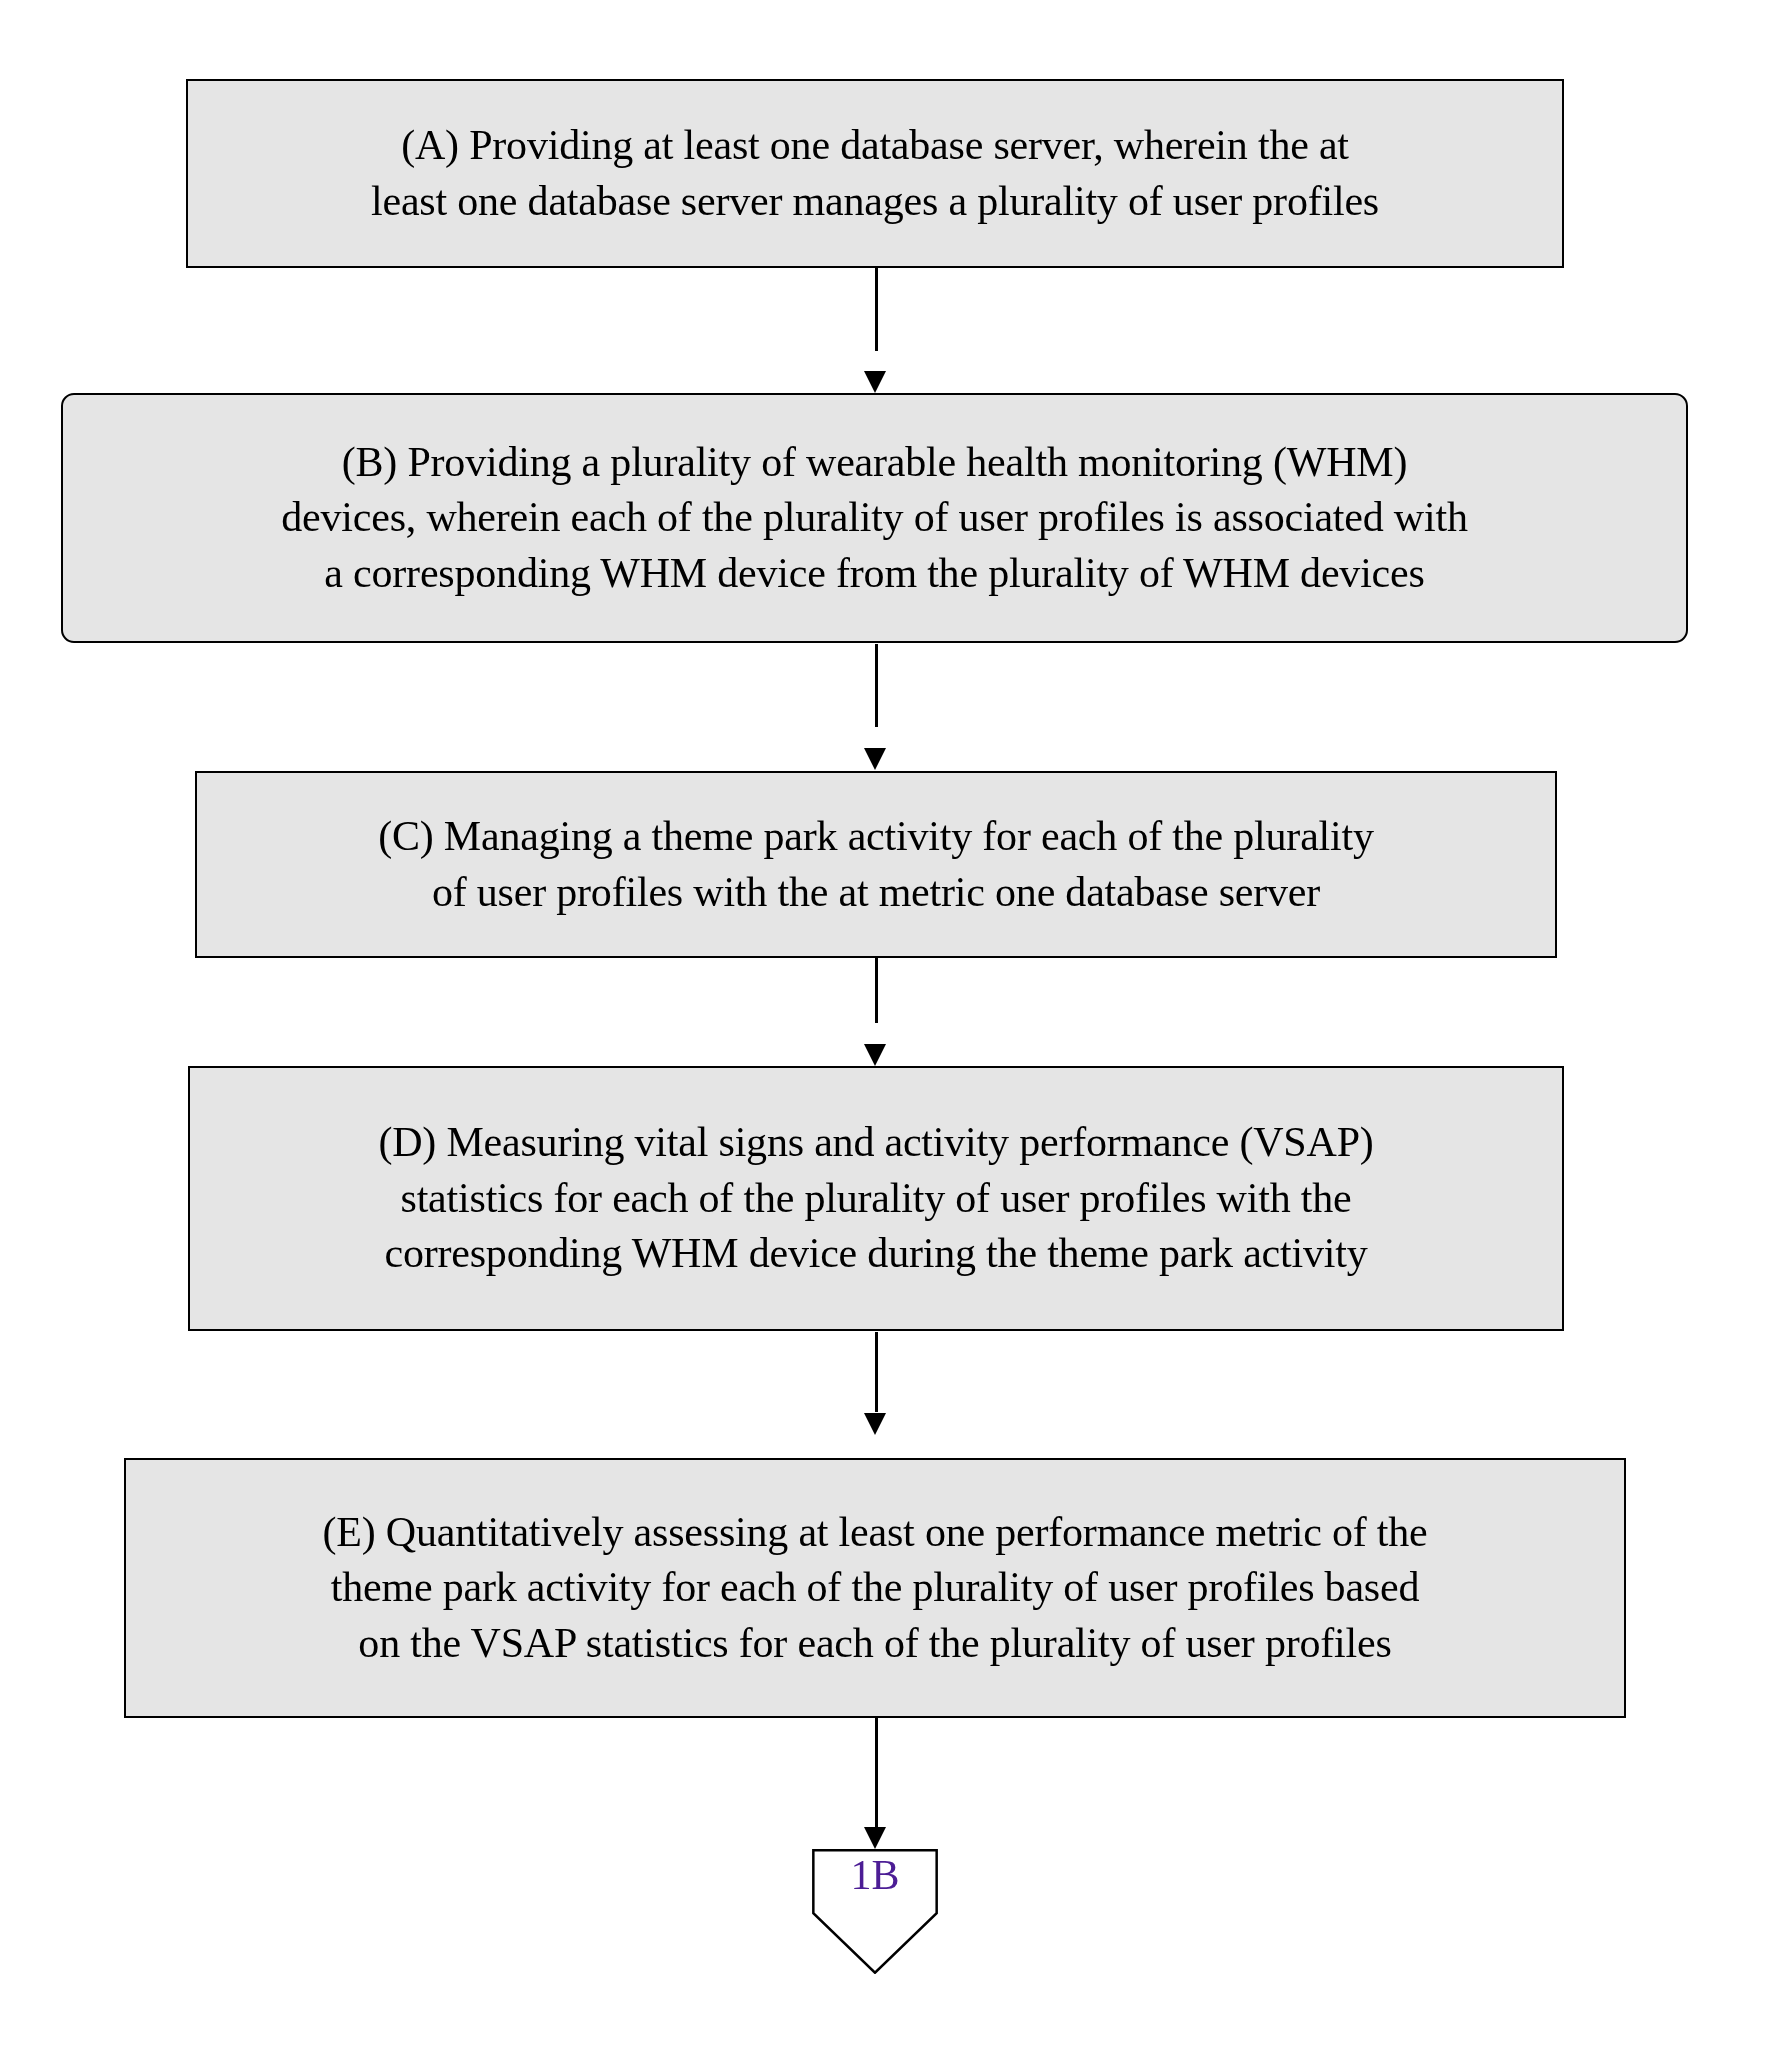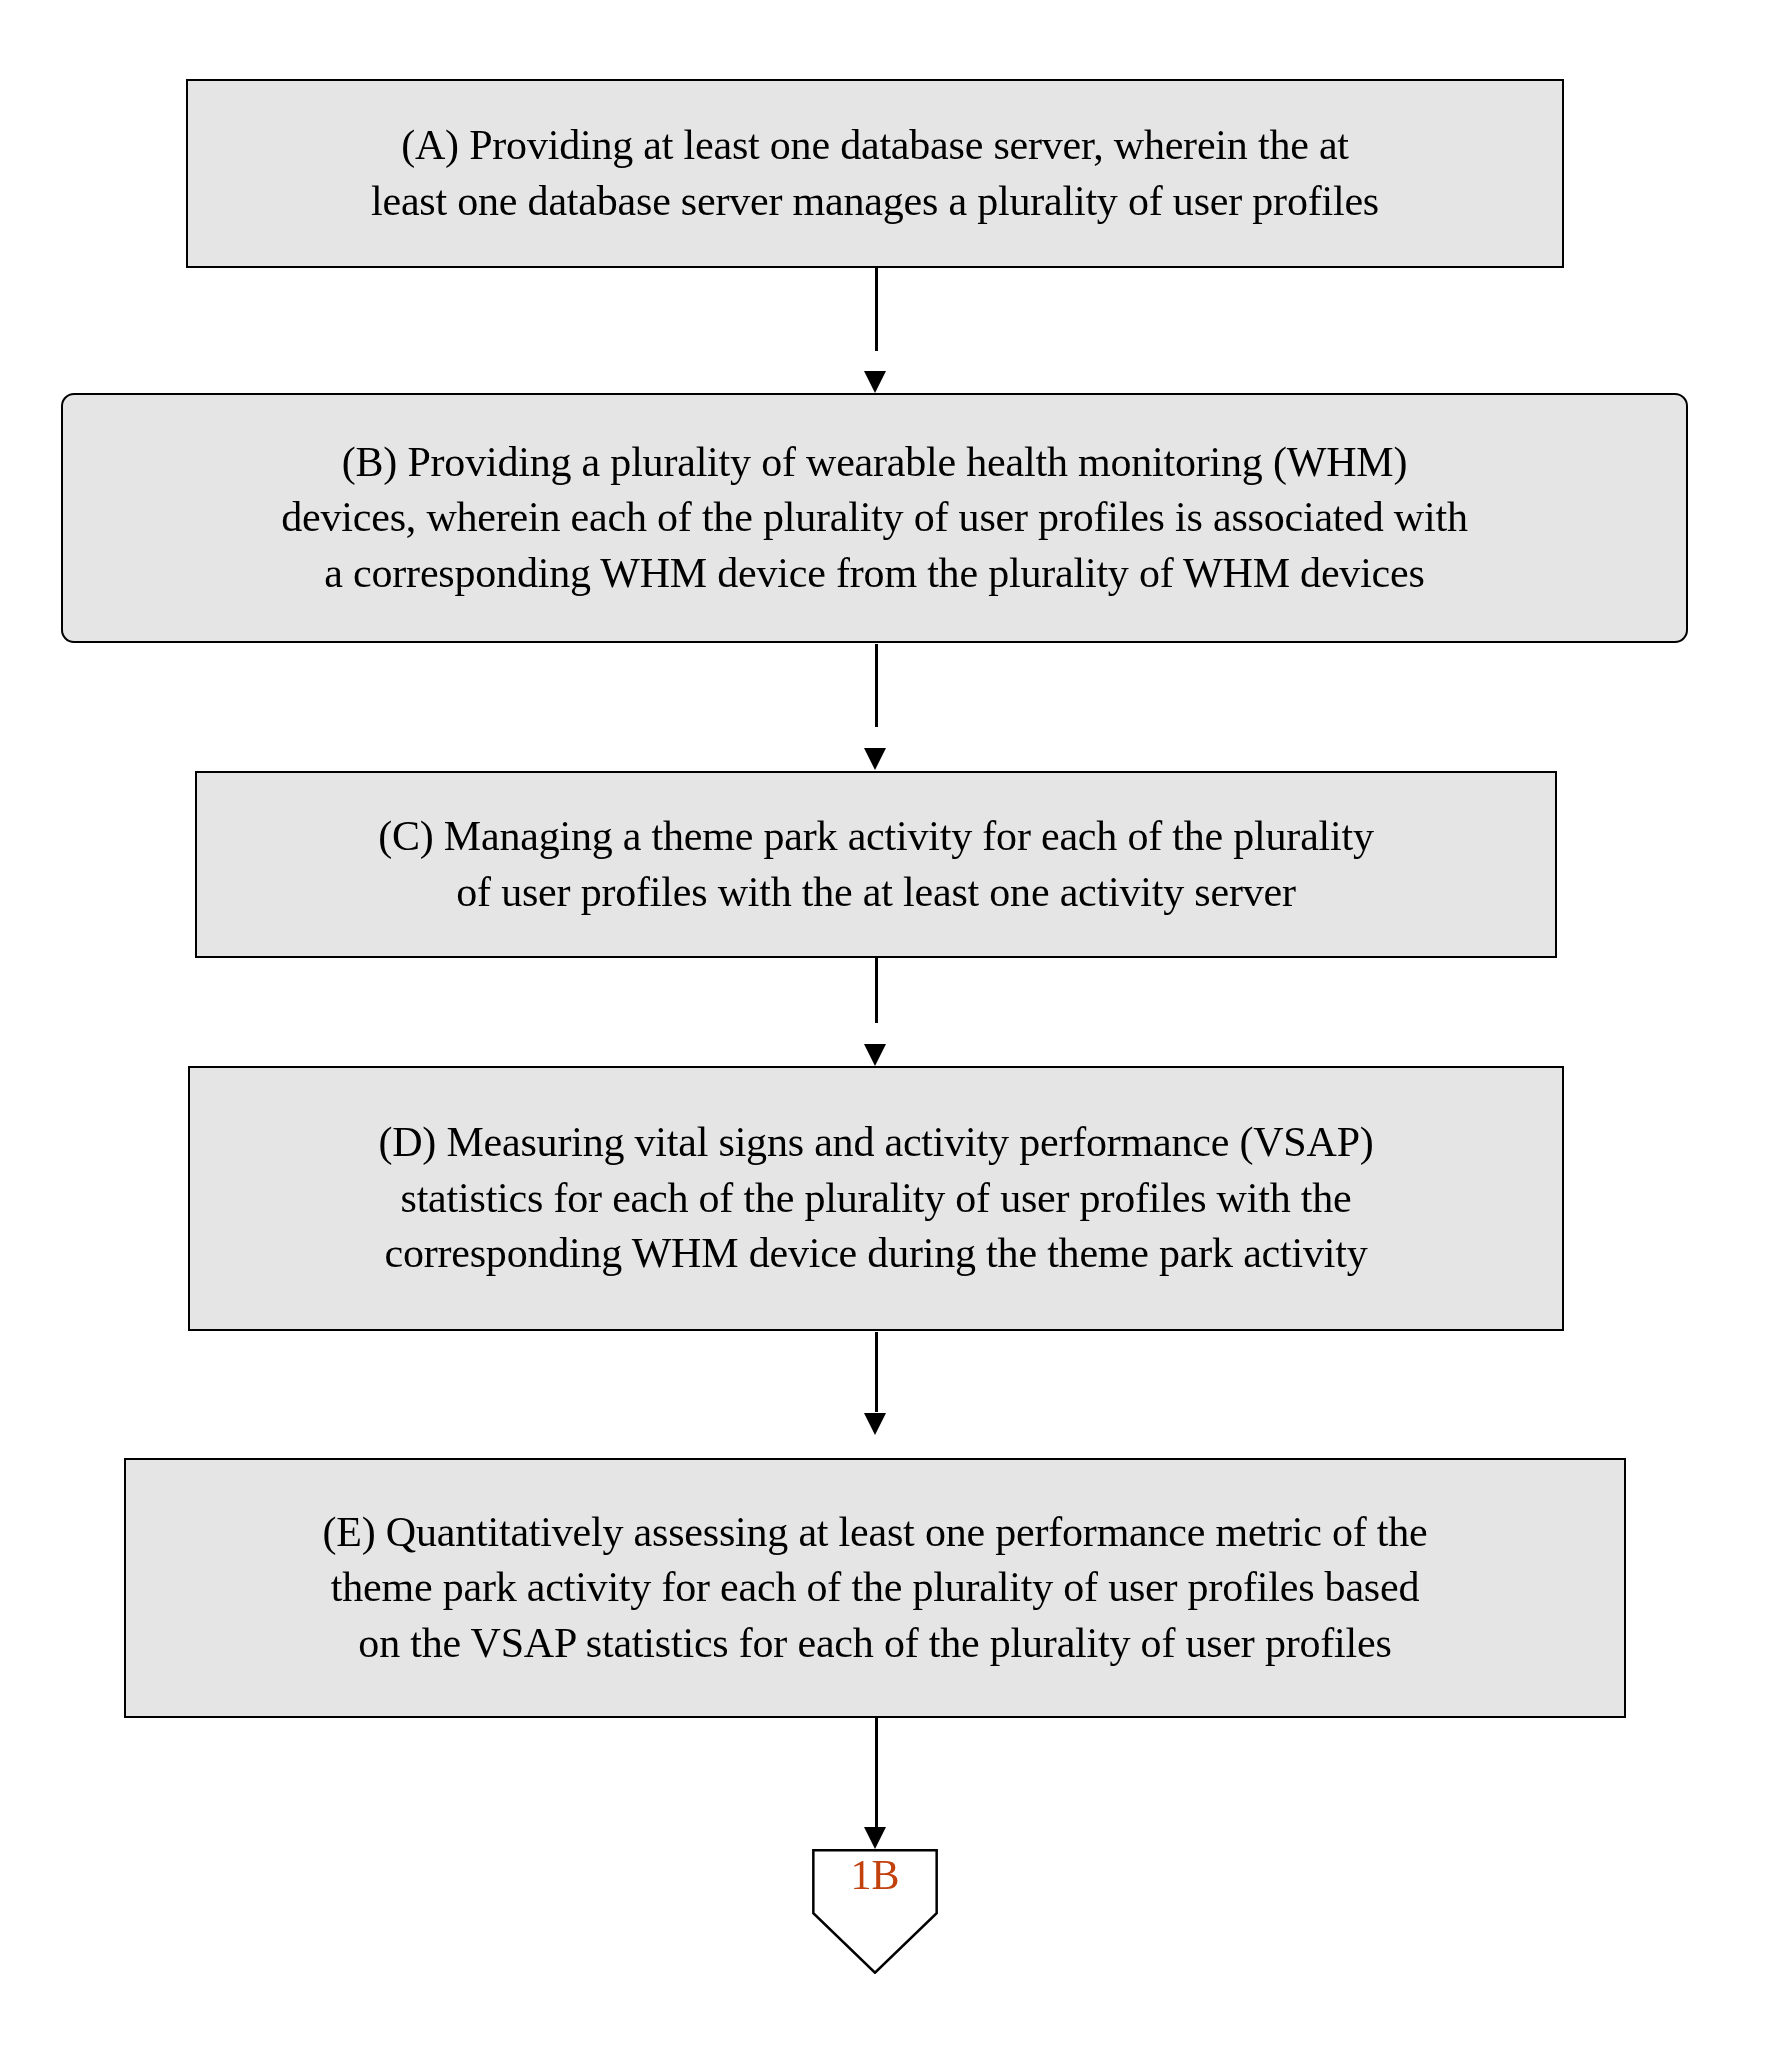--- a/index.html
+++ b/index.html
@@ -77,21 +77,21 @@
   #offpage-1b svg { display: block; }
   #offpage-1b .opc-label {
     position: absolute;
     left: 0;
     top: 5px;
     width: 126px;
     text-align: center;
     font-size: 42px;
     line-height: 1.0;
     font-family: "Liberation Serif", "DejaVu Serif", serif;
-    color: #c2410c;
+    color: #4c1d95;
   }
 </style>
 </head>
 <body>
 
 <div id="page">
 
   <div class="node" id="node-a">(A) Providing at least one database server, wherein the at
 least one database server manages a plurality of user profiles</div>
 
@@ -99,21 +99,21 @@
   <div class="arrowhead" id="arrow-ab"></div>
 
   <div class="node" id="node-b">(B) Providing a plurality of wearable health monitoring (WHM)
 devices, wherein each of the plurality of user profiles is associated with
 a corresponding WHM device from the plurality of WHM devices</div>
 
   <div class="connector" id="conn-bc"></div>
   <div class="arrowhead" id="arrow-bc"></div>
 
   <div class="node" id="node-c">(C) Managing a theme park activity for each of the plurality
-of user profiles with the at least one activity server</div>
+of user profiles with the at metric one database server</div>
 
   <div class="connector" id="conn-cd"></div>
   <div class="arrowhead" id="arrow-cd"></div>
 
   <div class="node" id="node-d">(D) Measuring vital signs and activity performance (VSAP)
 statistics for each of the plurality of user profiles with the
 corresponding WHM device during the theme park activity</div>
 
   <div class="connector" id="conn-de"></div>
   <div class="arrowhead" id="arrow-de"></div>

